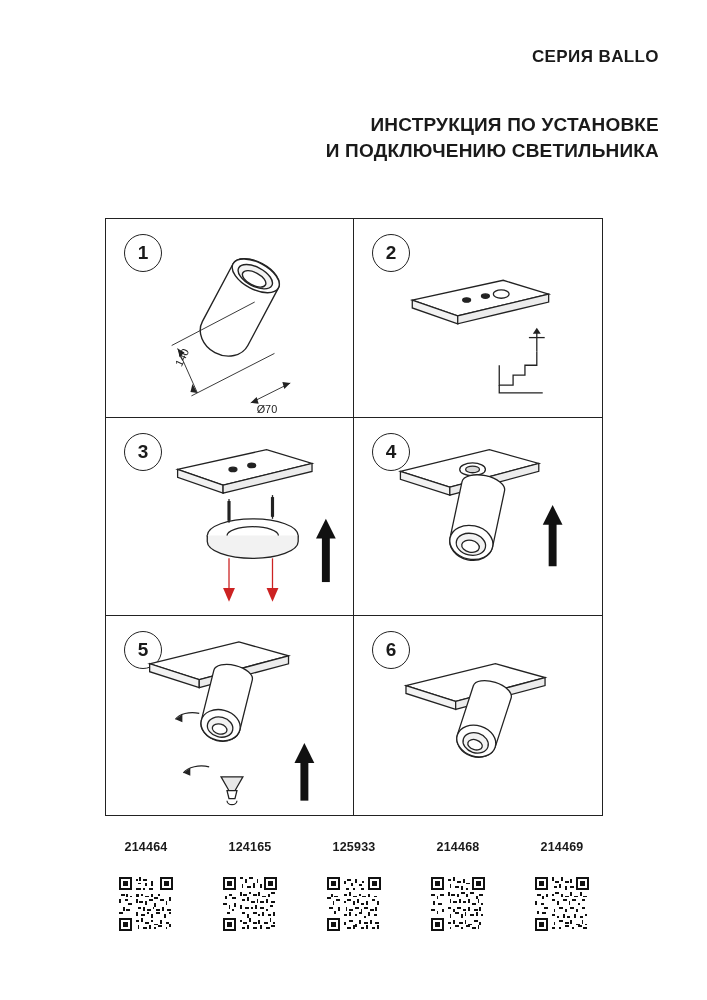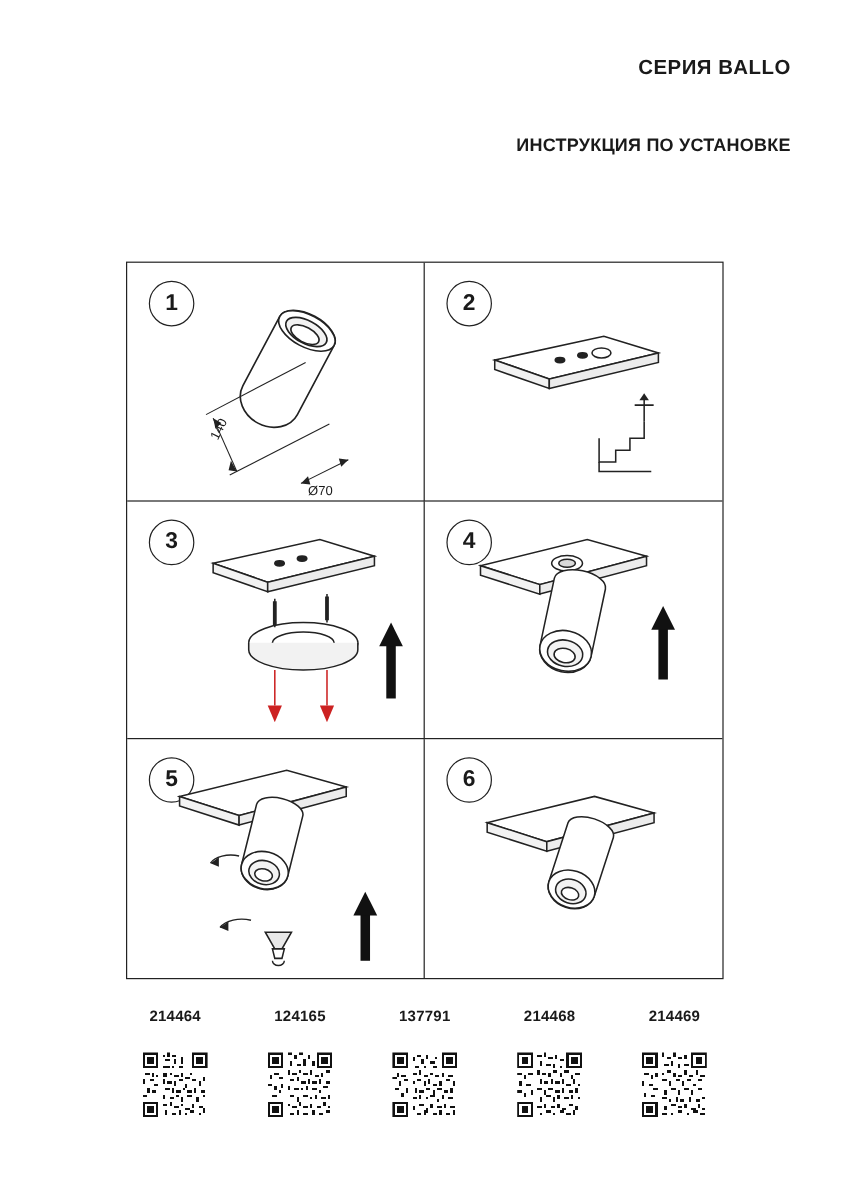--- a/index.html
+++ b/index.html
@@ -24,21 +24,21 @@
   .header .line1,.header .line2{
     font-size:17px;
     font-weight:bold;
     letter-spacing:0.4px;
   }
   .subtitle{
     position:absolute;
     right:48px;
     top:112px;
     text-align:right;
-    font-size:15px;
+    font-size:19px;
     font-weight:bold;
     line-height:1.35;
     letter-spacing:0.2px;
   }
 
   
   .grid{
     position:absolute;
     left:105px;
     top:218px;
@@ -99,20 +99,21 @@
 </head>
 <body>
 
 <div class="page">
 
   <div class="header">
     <div class="line1">СЕРИЯ BALLO</div>
   </div>
   <div class="subtitle">
     <div>ИНСТРУКЦИЯ ПО УСТАНОВКЕ</div>
+    <div>И ПОДКЛЮЧЕНИЮ СВЕТИЛЬНИКА</div>
   </div>
 
   <div class="grid">
 
     <div class="cell">
       <div class="badge">1</div>
       <svg class="art" viewBox="0 0 249 200">
         <g fill="none" stroke="#222" stroke-width="1.4">
 
           <g transform="rotate(28 130 95)">
@@ -427,21 +428,21 @@
             <rect x="13" y="26" width="1" height="2"></rect>
             <rect x="16" y="27" width="2" height="1"></rect>
           <rect x="20" y="26" width="1" height="2"></rect>
             <rect x="23" y="27" width="2" height="1"></rect>
             <rect x="26" y="26" width="2" height="1"></rect>
         </g>
       </svg>
     </div>
 
     <div class="qrcell">
-      <span class="qrcode-label">137791</span>
+      <span class="qrcode-label">125933</span>
       <svg class="qr" viewBox="0 0 29 29" shape-rendering="crispEdges">
         <rect width="29" height="29" fill="#fff"></rect>
         <g fill="#111">
           <rect x="0" y="0" width="7" height="7"></rect>
             <rect x="1" y="1" width="5" height="5" fill="#fff"></rect>
             <rect x="2" y="2" width="3" height="3"></rect>
           <rect x="22" y="0" width="7" height="7"></rect>
             <rect x="23" y="1" width="5" height="5" fill="#fff"></rect>
             <rect x="24" y="2" width="3" height="3"></rect>
           <rect x="0" y="22" width="7" height="7"></rect>

